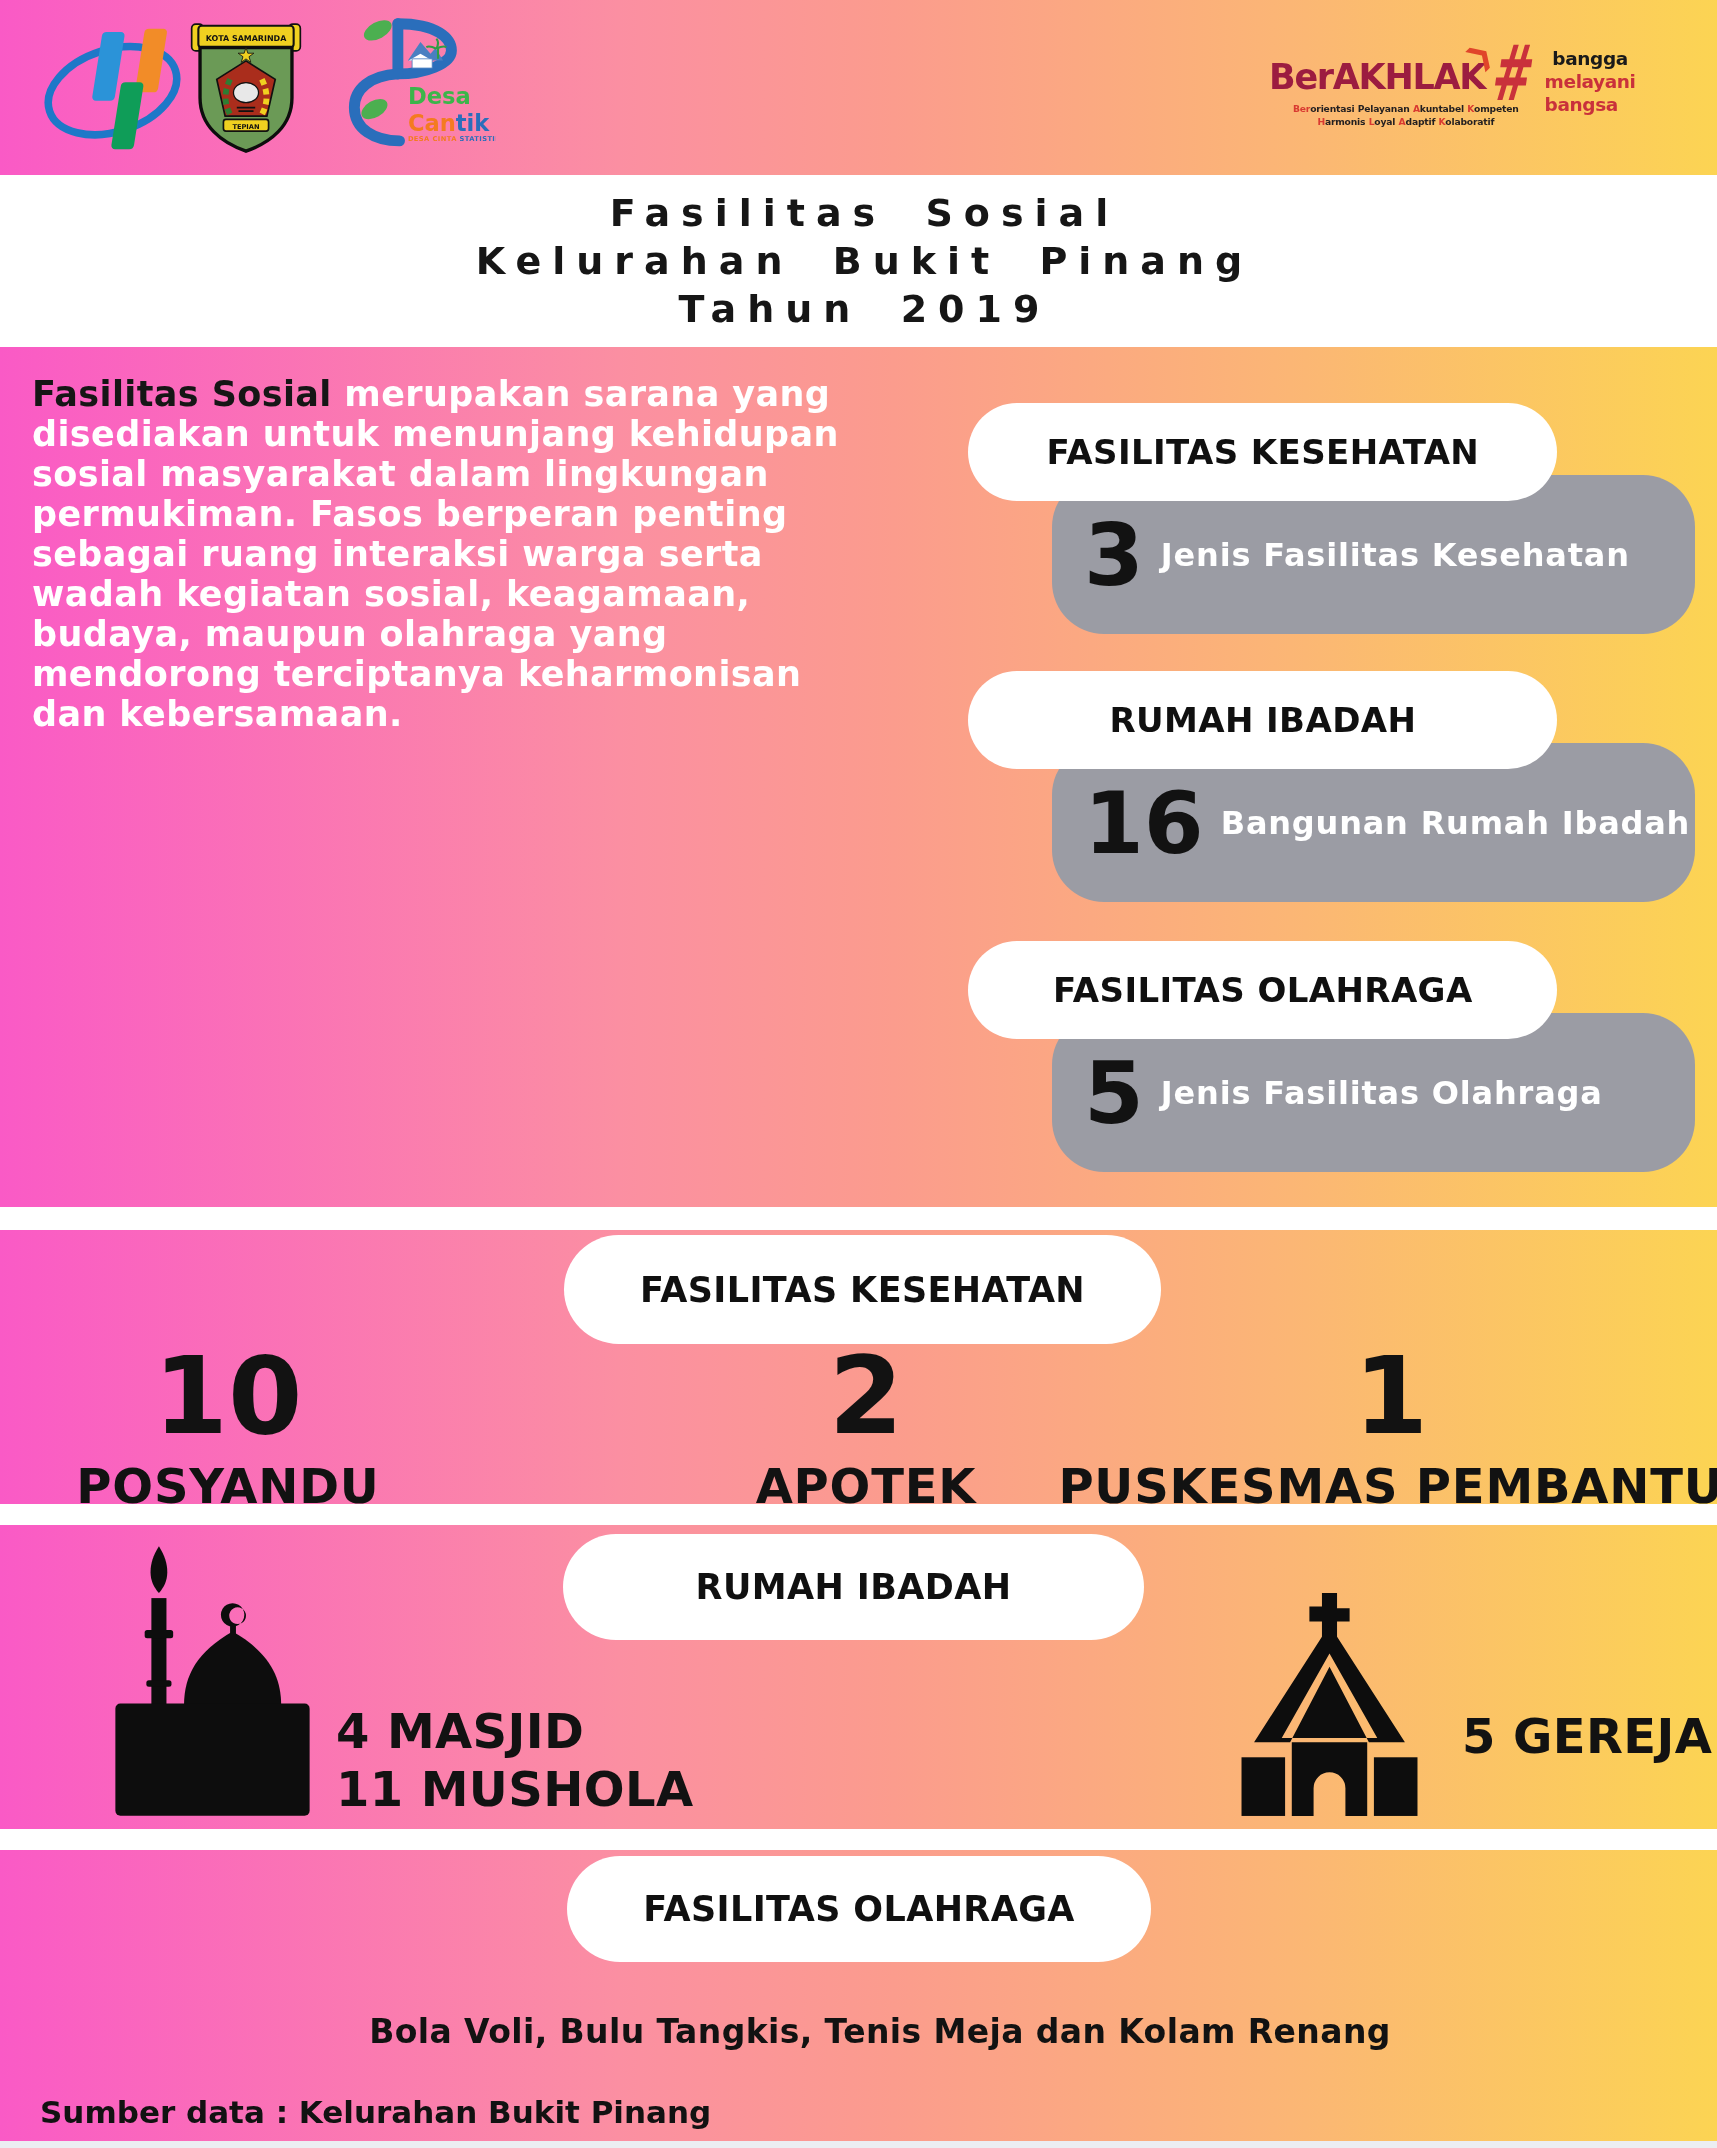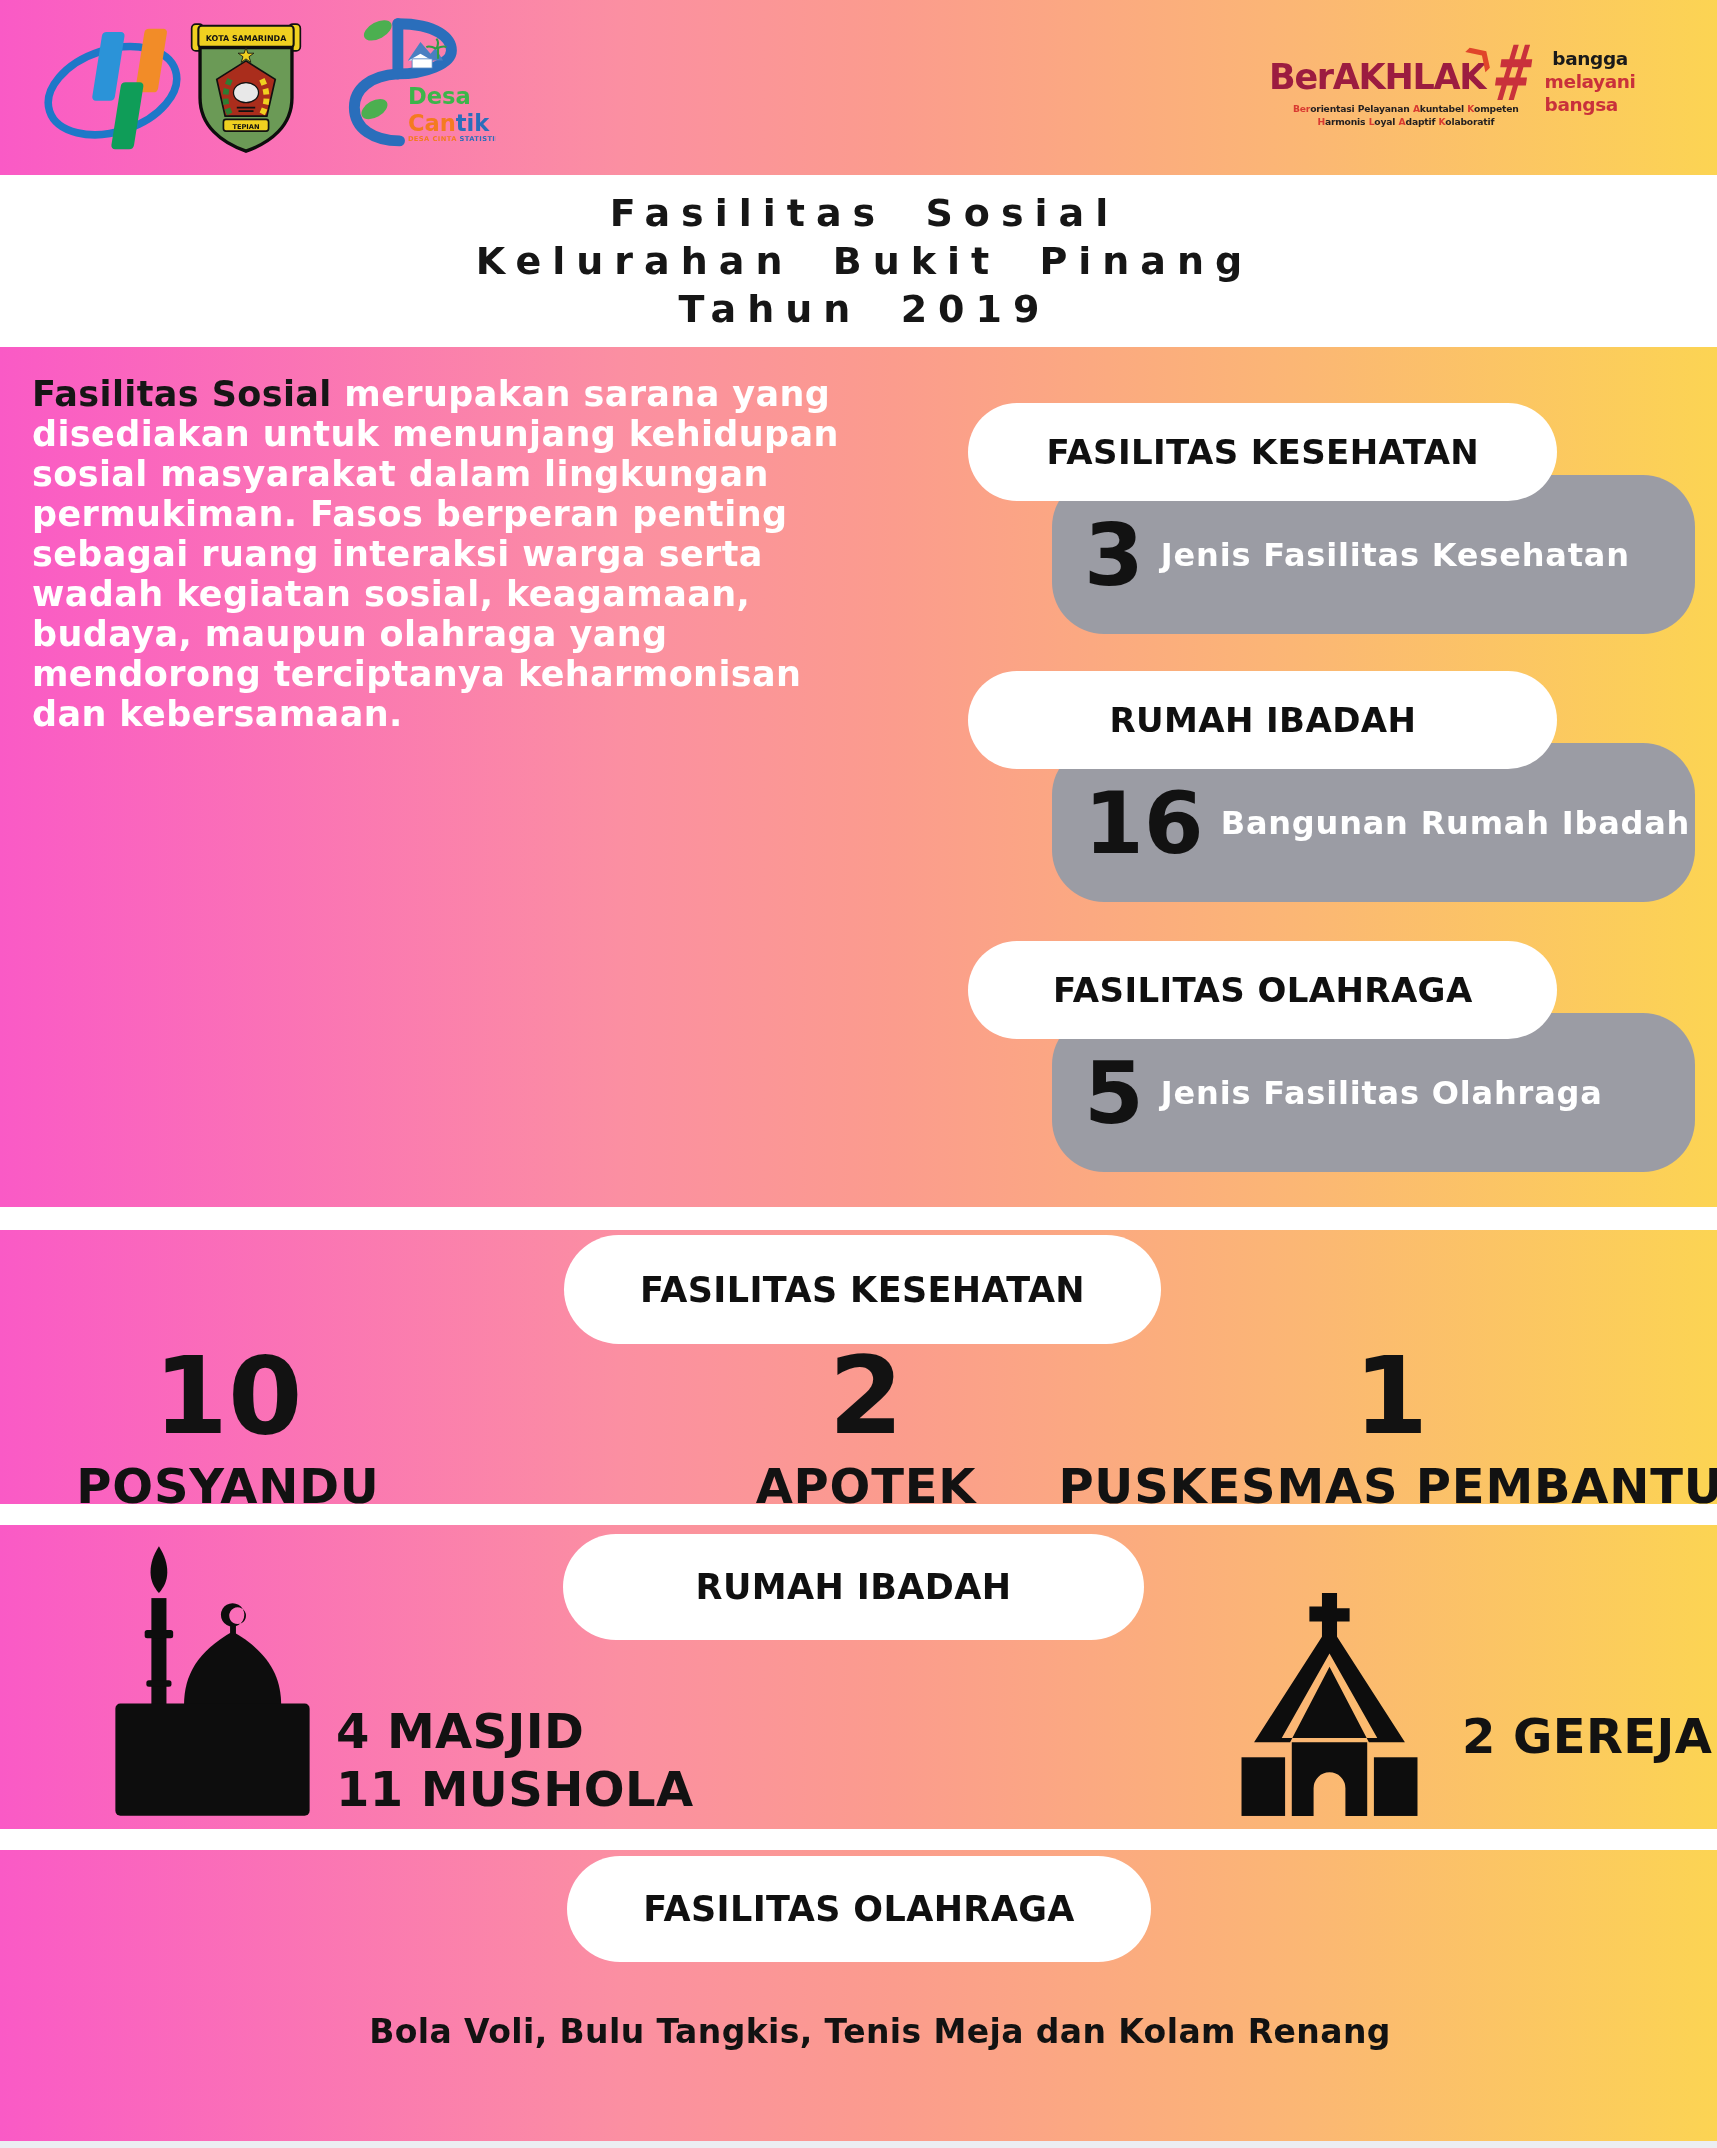--- a/index.html
+++ b/index.html
@@ -202,20 +202,21 @@
     <div>11 MUSHOLA</div>
   </div>
 
   <svg class="logo" style="left:1208px;top:1593px" width="243" height="223" viewBox="0 0 290 266" fill="#0d0d0d">
     <path d="M136,0 h18 v18 h15 v16 h-15 v22 h-18 v-22 h-15 v-18 h15 z"></path>
     <path fill-rule="evenodd" d="M145,38 L235,178 L55,178 Z  M145,72 L202,173 L88,173 Z  M145,88 L192,178 L98,178 Z"></path>
     <path fill-rule="evenodd" d="M100,178 h90 v88 h-26 v-33 a19,19 0 0 0 -38,0 v33 h-26 z"></path>
     <rect x="40" y="196" width="52" height="70"></rect>
     <rect x="198" y="196" width="52" height="70"></rect>
   </svg>
-  <div class="gereja-text">2 GEREJA</div>
+  <div class="gereja-text">5 GEREJA</div>
 
   <div class="sec-pill pill-sport">FASILITAS OLAHRAGA</div>
   <div class="sports">Bola Voli, Bulu Tangkis, Tenis Meja dan Kolam Renang</div>
 
+  <div class="footer">Sumber data : Kelurahan Bukit Pinang</div>
 
 </div>
 
 
 </body></html>

